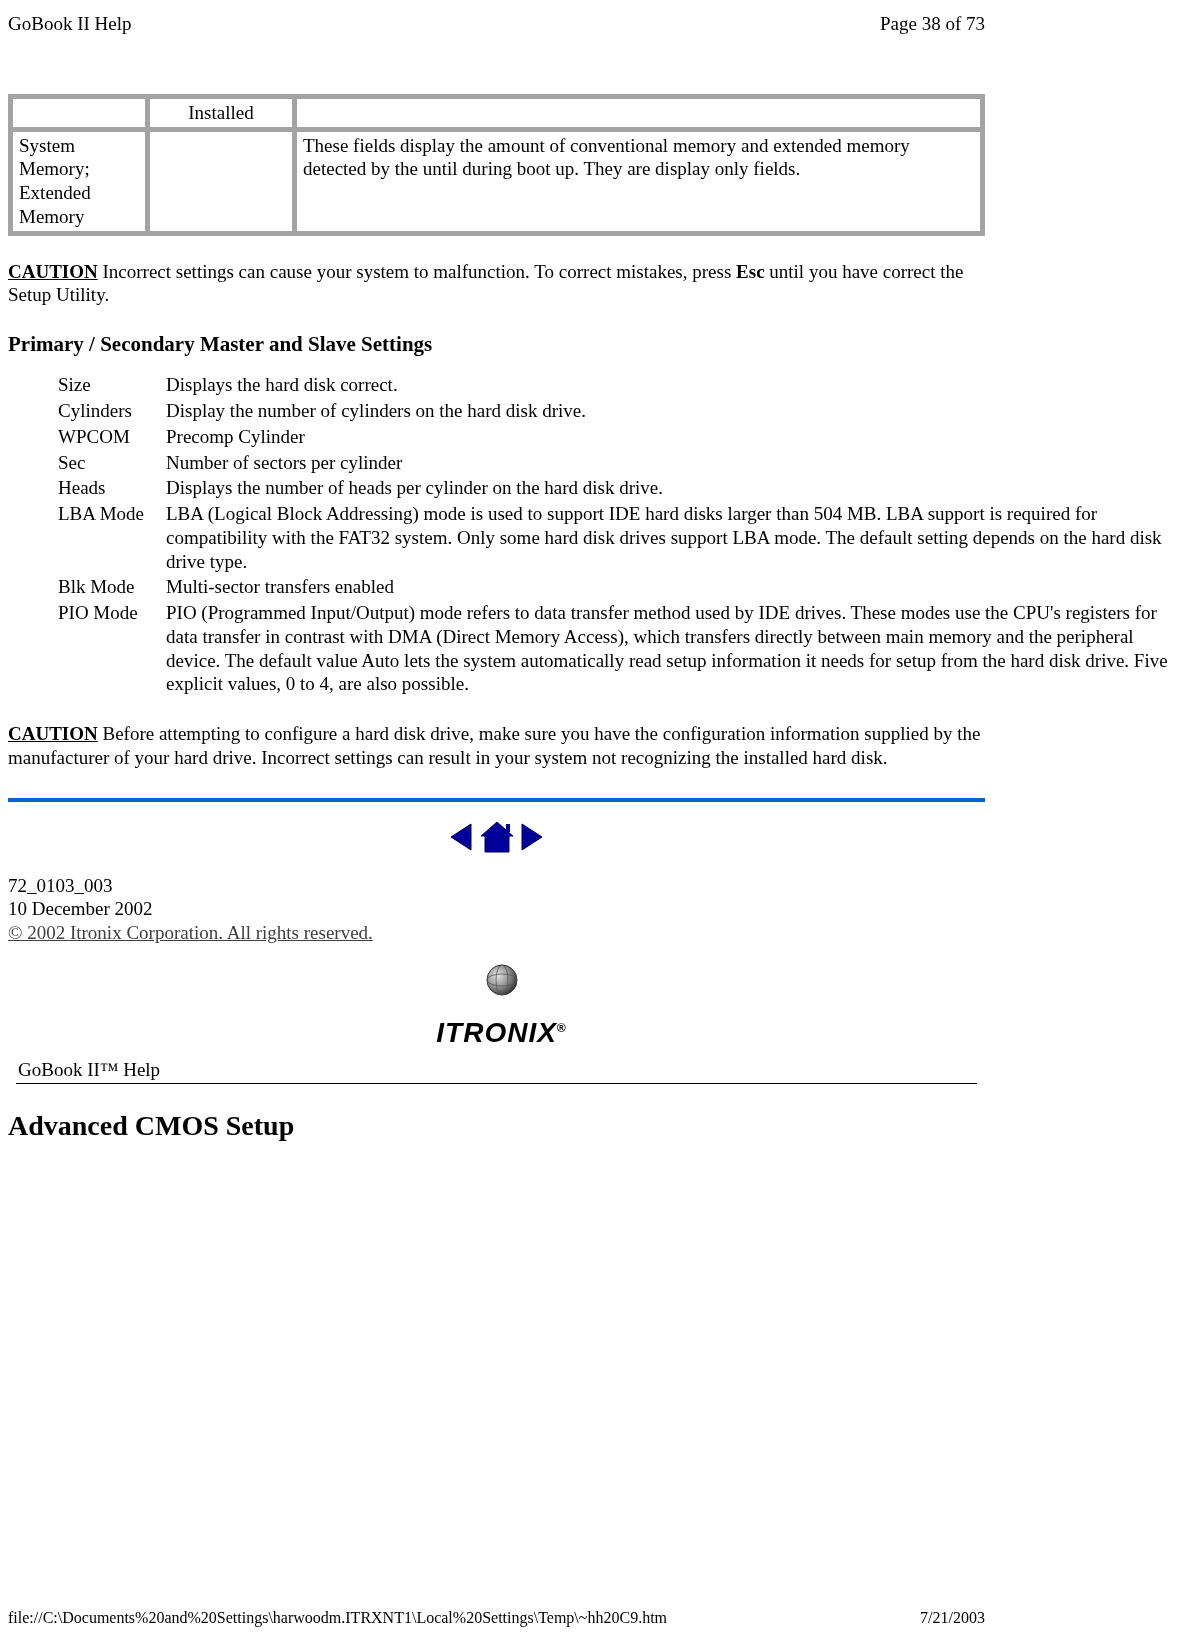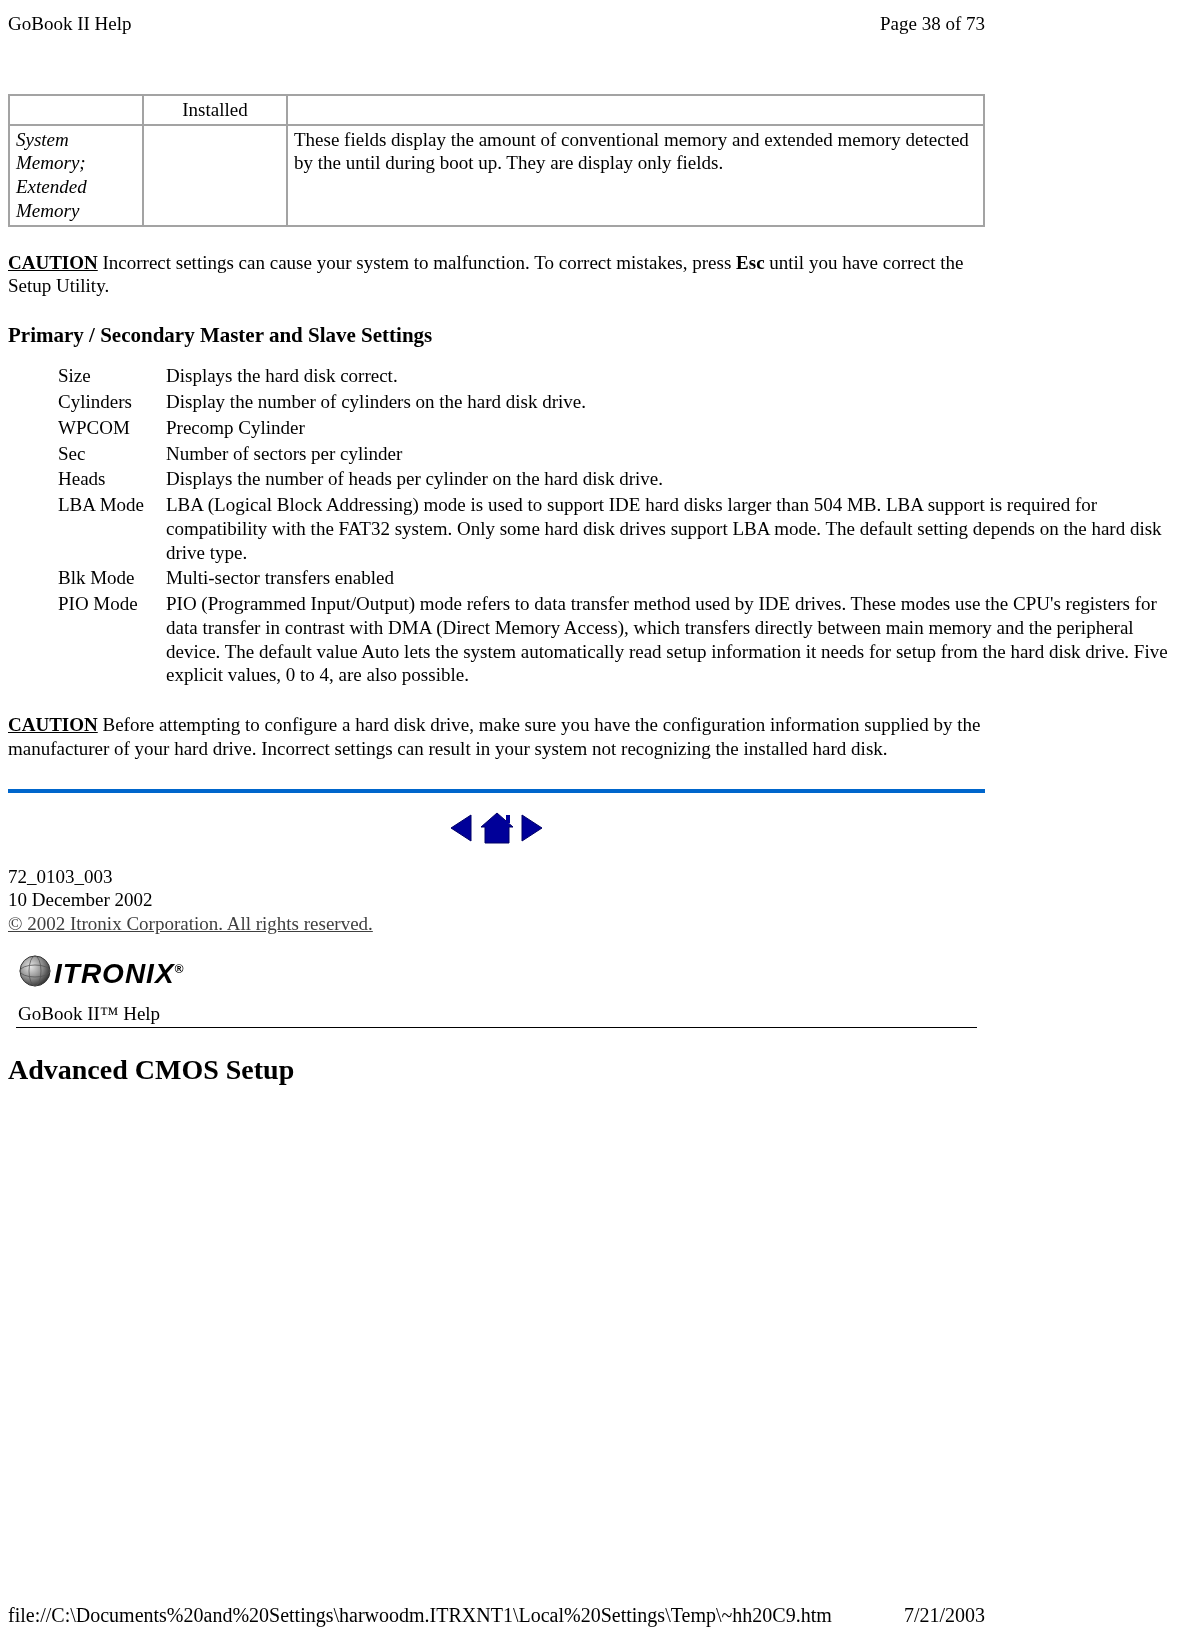--- a/index.html
+++ b/index.html
@@ -25,26 +25,26 @@
     font-size: 19px;
   }
   .content {
     padding: 58px 8px 0 8px;
   }
   table.fields {
     border-collapse: collapse;
     width: 100%;
   }
   table.fields td {
-    border: 2px solid #a3a3a3;
+    border: 5px solid #a3a3a3;
     padding: 2px 6px;
     vertical-align: top;
     font-size: 19px;
   }
-  .col1 { width: 120px; font-style: italic; }
+  .col1 { width: 120px; }
   .col2 { width: 130px; text-align: center; }
   .caution-block {
     margin-top: 24px;
     font-size: 19px;
   }
   .caution-label {
     font-weight: bold;
     text-decoration: underline;
   }
   h3.section {
@@ -80,21 +80,22 @@
   }
   .link {
     color: #404040;
     text-decoration: underline;
     cursor: pointer;
   }
   .logo-block {
     display: flex;
     align-items: center;
     margin: 18px 0 4px 10px;
-    gap: 2px;
+    gap: 12px;
+    flex-direction: column;
   }
   .logo-text {
     font-family: Arial, Helvetica, sans-serif;
     font-weight: 900;
     font-size: 28px;
     letter-spacing: 1px;
     font-style: italic;
   }
   .logo-reg {
     font-size: 12px;
@@ -111,21 +112,21 @@
     font-weight: bold;
     margin: 24px 0 0 0;
   }
   .footer-row {
     position: absolute;
     bottom: 14px;
     left: 8px;
     right: 8px;
     display: flex;
     justify-content: space-between;
-    font-size: 20px;
+    font-size: 16px;
   }
 </style>
 </head>
 <body>
 
 <div class="page">
 
   <div class="header-row">
     <span>GoBook II Help</span>
     <span>Page 38 of 73</span>

